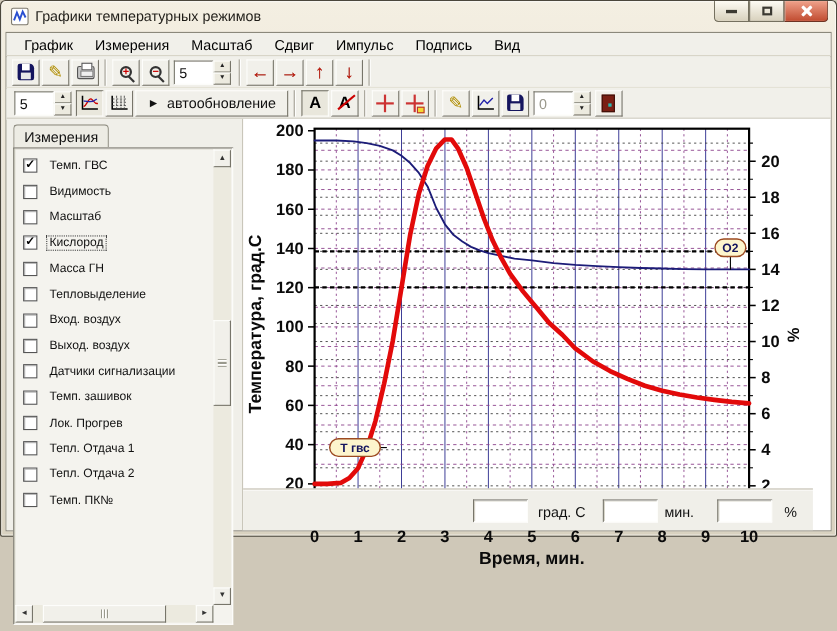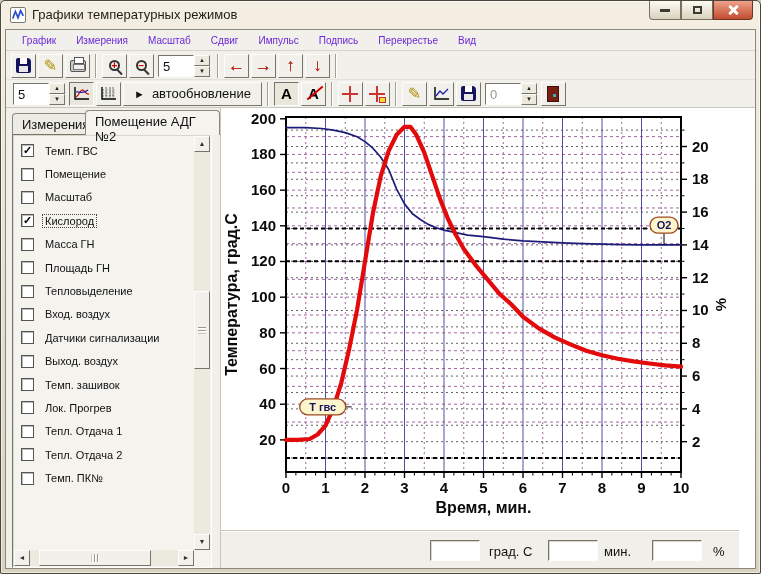--- a/index.html
+++ b/index.html
@@ -1,18 +1,18 @@
 <!DOCTYPE html>
 <html><head>
 <meta charset="utf-8">
 <style>
   * { margin:0; padding:0; box-sizing:border-box; }
   html,body { width:761px; height:574px; background:#cfc8b8; font-family:"Liberation Sans",sans-serif; overflow:hidden; }
 
-  .window { position:absolute; left:0; top:0; width:761px; height:574px;
+  .window { position:absolute; left:0; top:0; width:761px; height:488px;
     background:linear-gradient(#f4efe2,#d9d2c0); border:1px solid #4b473c; border-radius:5px 5px 2px 2px;
     box-shadow:inset 0 0 0 1px rgba(255,255,255,.55); }
 
   
   .titlebar { position:absolute; left:0; top:0; right:0; height:28px; }
   .app-icon { position:absolute; left:9px; top:6px; width:16px; height:16px; background:#fff;
     border:1px solid #7d7a6e; border-radius:2px; }
   .title-text { position:absolute; left:31px; top:6px; font-size:13px; color:#1f1d18; }
   .capbtns { position:absolute; right:7px; top:0; height:19px; display:flex; }
   .capbtn { width:32px; height:19px; border:1px solid #75705f; border-top:none; background:linear-gradient(#fdfbf3,#d8d1bd);
@@ -23,21 +23,21 @@
   .glyph-max { width:9px; height:8px; border:2px solid #3c3a32; }
   .glyph-x { position:relative; width:12px; height:12px; }
   .glyph-x::before,.glyph-x::after { content:""; position:absolute; left:5px; top:0; width:3px; height:12px; background:#fff; border-radius:1px; }
   .glyph-x::before { transform:rotate(45deg); } .glyph-x::after { transform:rotate(-45deg); }
 
   .client { position:absolute; left:4px; top:28px; right:4px; bottom:4px; background:#f0efe9; border:1px solid #8b887b; }
 
   
   .menubar { position:absolute; left:0; top:0; right:0; height:21px; background:#f1f0ea;
     border-bottom:1px solid #d8d5c8; display:flex; align-items:center; padding-left:6px; }
-  .menu-item { font-size:10px; color:#6d28d9; padding:2px 10px; }
+  .menu-item { font-size:13px; color:#000000; padding:2px 10px; }
 
   
   .toolbar { position:absolute; left:0; right:0; height:28px; background:#f1f0ea; display:flex; align-items:center; padding-left:4px; }
   .tb1 { top:22px; border-bottom:1px solid #e4e2d6; }
   .tb2 { top:50px; border-bottom:1px solid #c9c6ba; box-shadow:0 1px 0 #fff; }
   .tbtn { width:25px; height:24px; margin:0 1px; background:#f1f0ea; border:1px solid;
     border-color:#fdfdfb #77756a #77756a #fdfdfb; display:flex; align-items:center; justify-content:center; position:relative; font-size:13px; }
   .tbtn.pressed { border-color:#77756a #fdfdfb #fdfdfb #77756a; background:#e9e7dc; }
   .tbtn.wide { width:auto; padding:0 10px; gap:7px; font-size:13px; color:#111; }
   .tsep { width:2px; height:24px; margin:0 4px; border-left:1px solid #a3a095; border-right:1px solid #fff; }
@@ -131,21 +131,20 @@
 
   <div class="client">
 
     <div class="menubar" id="menubar">
         <span class="menu-item">График</span>
         <span class="menu-item">Измерения</span>
         <span class="menu-item">Масштаб</span>
         <span class="menu-item">Сдвиг</span>
         <span class="menu-item">Импульс</span>
         <span class="menu-item">Подпись</span>
-        <span class="menu-item">Перекрестье</span>
         <span class="menu-item">Вид</span>
       </div>
 
     <div class="toolbar tb1">
       <div class="tbtn">
           <div class="ic-floppy"></div>
         </div>
       <div class="tbtn">
           <span class="ic-pencil">✎</span>
         </div>
@@ -247,62 +246,57 @@
           <div class="sa">▼</div>
         </div>
       </div>
       <div class="tbtn">
           <div class="ic-door"></div>
         </div>
     </div>
 
     <div class="sidebar">
       <div class="tab" style="left:6px; z-index:1;">Измерения</div>
-      <div class="tab active" style="left:79px;">Помещение АДГ №2</div>
       <div class="listbox">
         <div class="rows" id="listrows">
             <div class="lrow">
               <div class="cbx">✓</div>
               <span class="lab">Темп. ГВС</span>
             </div>
             <div class="lrow">
               <div class="cbx"></div>
-              <span class="lab">Помещение</span>
+              <span class="lab">Видимость</span>
             </div>
             <div class="lrow">
               <div class="cbx"></div>
               <span class="lab">Масштаб</span>
             </div>
             <div class="lrow">
               <div class="cbx">✓</div>
               <span class="lab focused">Кислород</span>
             </div>
             <div class="lrow">
               <div class="cbx"></div>
               <span class="lab">Масса ГН</span>
             </div>
             <div class="lrow">
               <div class="cbx"></div>
-              <span class="lab">Площадь ГН</span>
-            </div>
-            <div class="lrow">
-              <div class="cbx"></div>
               <span class="lab">Тепловыделение</span>
             </div>
             <div class="lrow">
               <div class="cbx"></div>
               <span class="lab">Вход. воздух</span>
             </div>
             <div class="lrow">
               <div class="cbx"></div>
+              <span class="lab">Выход. воздух</span>
+            </div>
+            <div class="lrow">
+              <div class="cbx"></div>
               <span class="lab">Датчики сигнализации</span>
-            </div>
-            <div class="lrow">
-              <div class="cbx"></div>
-              <span class="lab">Выход. воздух</span>
             </div>
             <div class="lrow">
               <div class="cbx"></div>
               <span class="lab">Темп. зашивок</span>
             </div>
             <div class="lrow">
               <div class="cbx"></div>
               <span class="lab">Лок. Прогрев</span>
             </div>
             <div class="lrow">

